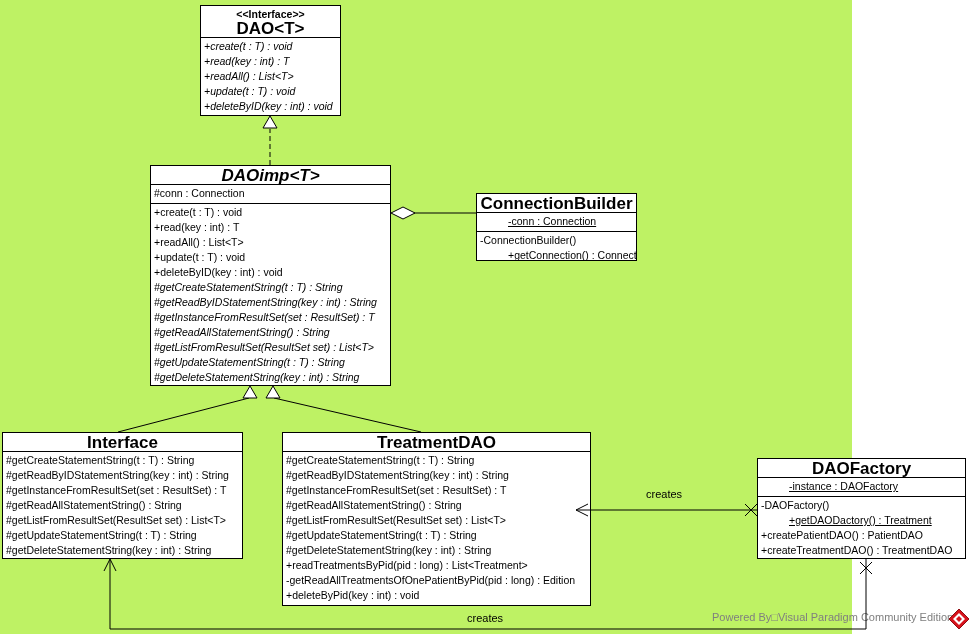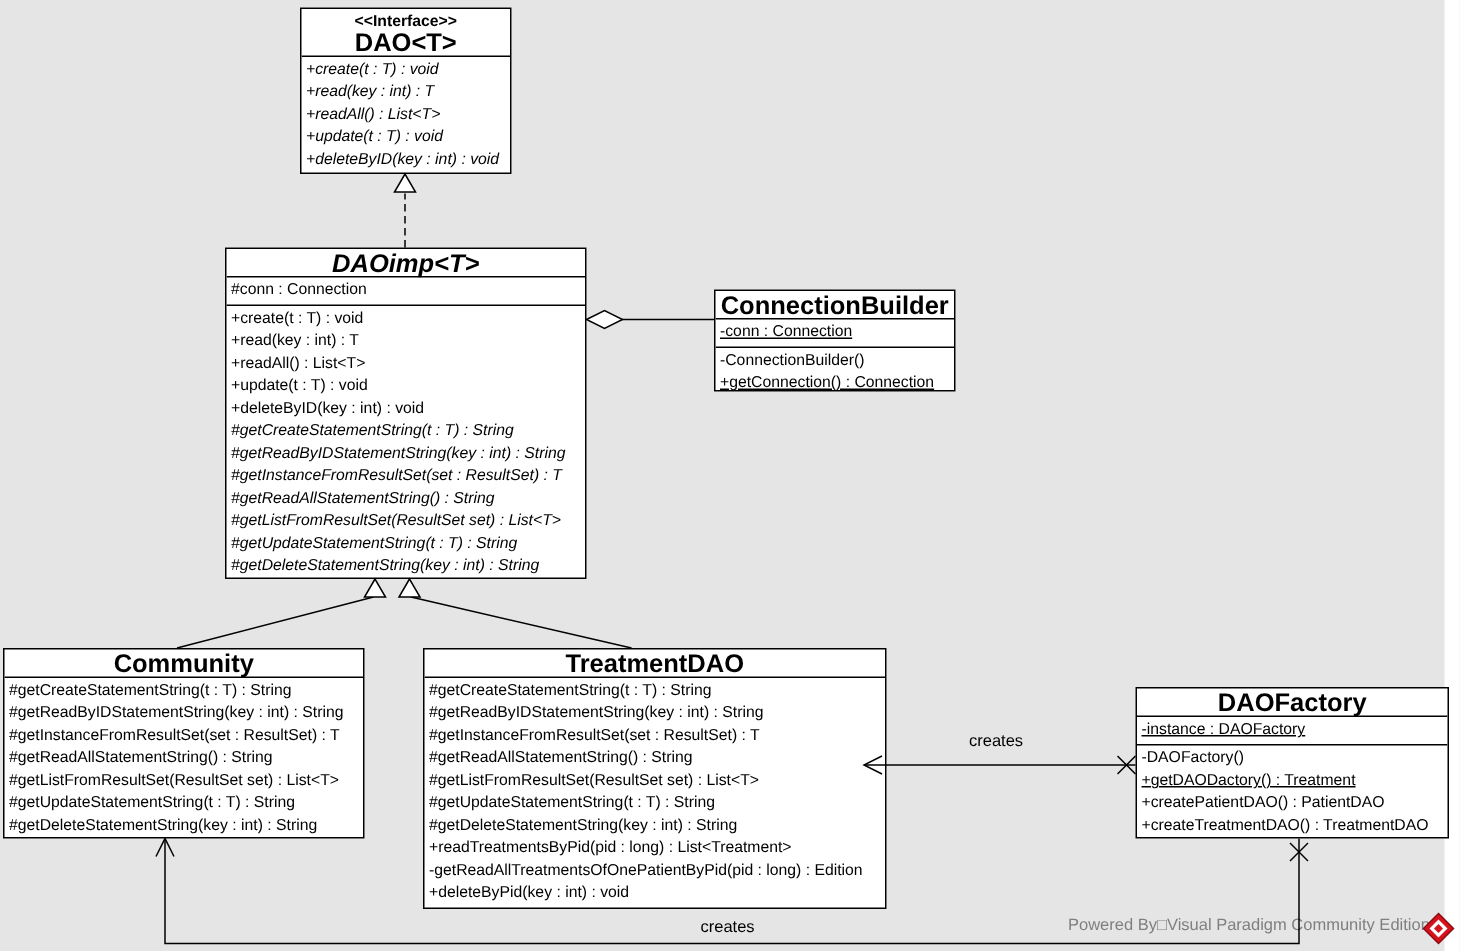--- a/index.html
+++ b/index.html
@@ -1,34 +1,34 @@
 <!DOCTYPE html>
 <html><head>
 <meta charset="utf-8">
 <style>
   html,body { margin:0; padding:0; background:#fff; }
   .canvas {
-    position:relative; width:963px; height:634px; background:#e5e5e5;
+    position:relative; width:852px; height:634px; background:#bef264;
     font-family:"Liberation Sans", sans-serif; color:#000;
   }
   .uml-class {
     position:absolute; background:#ffffff; border:1px solid #000;
     box-sizing:border-box; overflow:hidden; z-index:2;
   }
   .uml-title { text-align:center; padding:2px 3px 1px 3px; }
   .stereotype { font-size:10.5px; line-height:13px; font-weight:bold; }
   .cls-name { font-size:17px; font-weight:bold; line-height:15px; white-space:nowrap; }
   .abstract .cls-name { font-style:italic; }
   .compartment { border-top:1px solid #000; padding:1px 0 2px 0; }
   .member {
     font-size:10.5px; line-height:15px; padding:0 3px;
     white-space:nowrap; overflow:hidden; text-align:left;
   }
   .italic { font-style:italic; }
-  .underline { text-decoration:underline; }
+  .underline { text-decoration:underline;margin-left:28px; }
   .overlay {
     position:absolute; left:0; top:0; z-index:5; pointer-events:none;
   }
   .edge-label { position:absolute; font-size:11px; z-index:3;text-align:center; }
   .footer-text {
     position:absolute; left:712px; top:611px; width:232px; text-align:right;
     font-size:11px; color:#7f7f7f; z-index:3; white-space:nowrap;
   }
 </style>
 </head>
@@ -81,21 +81,21 @@
       <div class="member underline">-conn : Connection</div>
     </div>
     <div class="compartment">
       <div class="member">-ConnectionBuilder()</div>
       <div class="member underline">+getConnection() : Connection</div>
     </div>
   </div>
 
   <div class="uml-class" style="left:2px;top:432px;width:241px;height:127px">
     <div class="uml-title">
-      <div class="cls-name">Community</div>
+      <div class="cls-name">Interface</div>
     </div>
     <div class="compartment">
       <div class="member">#getCreateStatementString(t : T) : String</div>
       <div class="member">#getReadByIDStatementString(key : int) : String</div>
       <div class="member">#getInstanceFromResultSet(set : ResultSet) : T</div>
       <div class="member">#getReadAllStatementString() : String</div>
       <div class="member">#getListFromResultSet(ResultSet set) : List&lt;T&gt;</div>
       <div class="member">#getUpdateStatementString(t : T) : String</div>
       <div class="member">#getDeleteStatementString(key : int) : String</div>
     </div>

